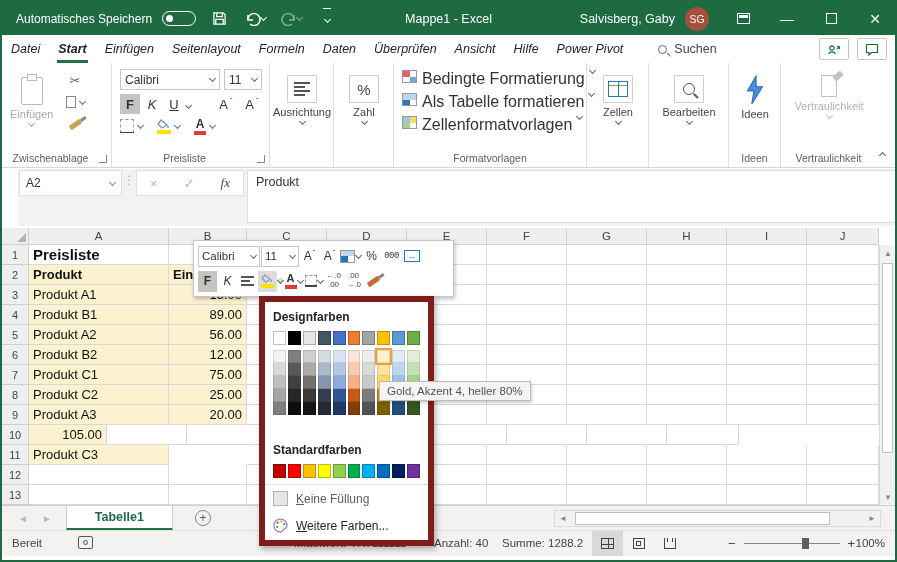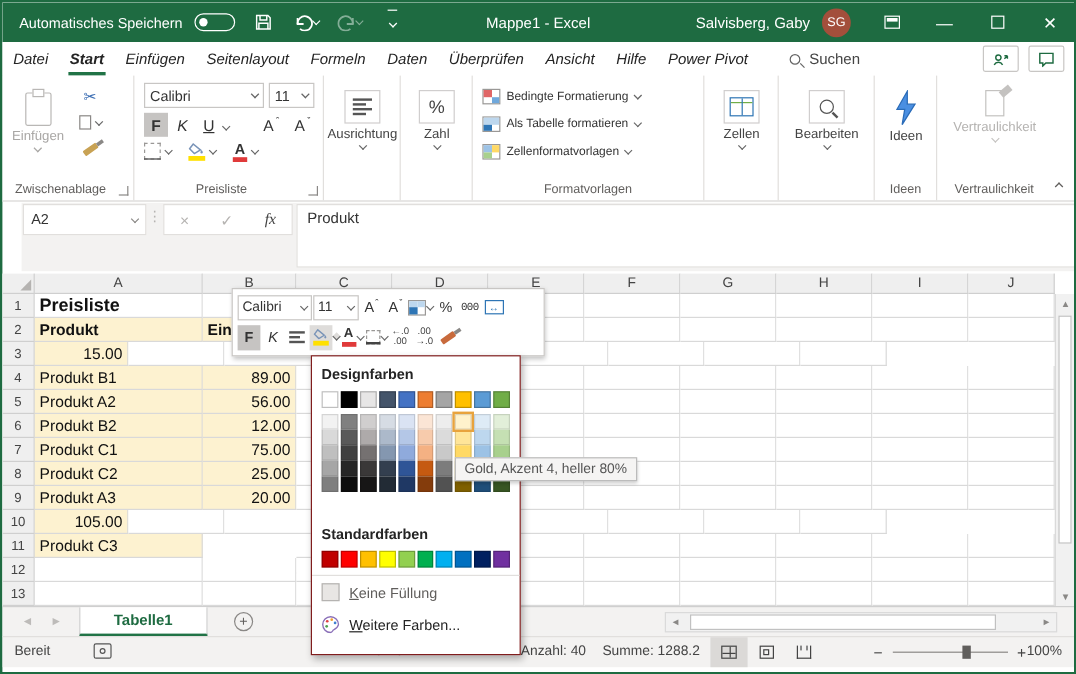--- a/index.html
+++ b/index.html
@@ -55,21 +55,21 @@
   .fillbar { display:flex; flex-direction:column; align-items:center; line-height:1; }
   .bar-y { width:14px; height:3.5px; background:#FFE000; margin-top:1px; }
   .bar-r { width:12px; height:3.5px; background:#E03A3A; margin-top:1px; }
   .borders-ic { width:14px; height:14px; border:1px dashed #9A9896; position:relative; }
   .borders-ic:before { content:""; position:absolute; left:-1px; right:-1px; bottom:-1px; height:1.6px; background:#444; }
   .alignlines { display:flex; flex-direction:column; gap:2.5px; width:16px; }
   .alignlines span { height:1.6px; background:#555; }
   .alignlines span:nth-child(2) { width:70%; }
   .alignlines span:nth-child(4) { width:70%; }
   .bigicon-frame { width:30px; height:28px; border:1px solid #D0CECE; display:flex; align-items:center; justify-content:center; background:#fff; }
-  .styles-item { display:flex; align-items:center; gap:5px; height:21px; font-size:10px; color:#333; white-space:nowrap; }
+  .styles-item { display:flex; gap:5px; height:21px; font-size:16px; color:#333; white-space:nowrap; }
   .cf-ic, .tbl-ic, .cs-ic { width:15px; height:13px; border:1px solid #9A9896; display:grid; grid-template-columns:1fr 1fr; grid-template-rows:1fr 1fr; }
   .cf-ic i:nth-child(1){ background:#E06666; } .cf-ic i:nth-child(4){ background:#6FA8DC; }
   .tbl-ic i:nth-child(1){ background:#BDD7EE; } .tbl-ic i:nth-child(2){ background:#BDD7EE; } .tbl-ic i:nth-child(3){ background:#2E75B5; }
   .cs-ic i:nth-child(1){ background:#9DC3E6; } .cs-ic i:nth-child(2){ background:#FFD965; } .cs-ic i:nth-child(3){ background:#A8D08D; }
   .cells-ic { width:20px; height:16px; border:1.4px solid #2E75B5; position:relative; }
   .cells-ic:before { content:""; position:absolute; left:0; right:0; top:3px; height:1.2px; background:#70AD47; }
   .cells-ic:after { content:""; position:absolute; top:0; bottom:0; left:9px; width:1.2px; background:#2E75B5; }
   .mag2 { width:12px; height:12px; border:1.6px solid #555; border-radius:50%; position:relative; }
   .mag2:after { content:""; position:absolute; width:6px; height:1.6px; background:#555; transform:rotate(45deg); left:9px; top:11px; }
   .gray-doc { width:16px; height:22px; border:1.5px solid #C4C2C0; position:relative; background:#fff; }
@@ -109,21 +109,21 @@
   .minitb { position:absolute; left:191px; top:238px; width:261px; height:57px; background:#fff; border:1px solid #C8C6C4; box-shadow:1px 2px 4px rgba(0,0,0,.25); z-index:10; padding:3px 4px; display:flex; flex-direction:column; justify-content:space-between; }
   .mrow { display:flex; align-items:center; gap:1px; height:24px; }
   .mfont { width:62px; height:21px; border:1px solid #C8C6C4; display:flex; align-items:center; justify-content:space-between; padding:0 3px; font-size:11.5px; }
   .msize { width:38px; height:21px; border:1px solid #C8C6C4; display:flex; align-items:center; justify-content:space-between; padding:0 3px; font-size:11.5px; }
   .mbtn { min-width:19px; height:21px; display:flex; align-items:center; justify-content:center; font-size:12px; color:#333; gap:1px; }
   .tiny { font-size:9px; letter-spacing:-.5px;font-family:Liberation Mono, monospace; }
   .merge-ic { width:16px; height:12px; border:1.3px solid #2E75B5; display:flex; align-items:center; justify-content:center; font-size:8px; color:#2E75B5; }
   .dec-ic { font-size:8px; line-height:1.1; text-align:center; color:#444; }
 
   
-  .dropdown { position:absolute; left:257px; top:294px; width:175px; height:250px; background:#fff; border:1px solid #7f1d1d; box-shadow:2px 3px 6px rgba(0,0,0,.3); z-index:11; padding:8px 8px 0; }
+  .dropdown { position:absolute; left:257px; top:294px; width:175px; height:250px; background:#fff; border:6px solid #7f1d1d; box-shadow:2px 3px 6px rgba(0,0,0,.3); z-index:11; padding:8px 8px 0; }
   .dd-h { font-weight:bold; font-size:12px; color:#242424; margin-bottom:7px; }
   .swrow { display:flex; gap:2px; margin-bottom:5px; }
   .sw { width:14px; height:14px; border:1px solid rgba(0,0,0,.25); }
   .varrow { display:flex; gap:2px; }
   .sw2 { width:14px; height:13px; border:1px solid rgba(0,0,0,.12); border-top:none; }
   .varrow:first-of-type .sw2 { border-top:1px solid rgba(0,0,0,.12); }
   .sw2.hl { outline:2px solid #E8A33D; outline-offset:0; position:relative; z-index:2; }
   .dd-sep { height:1px; background:#E1DFDD; margin:6px -8px 0; }
   .dd-item { display:flex; align-items:center; gap:8px; height:27px; font-size:12px; color:#242424; }
   .nofill-sw { width:15px; height:15px; background:#E8E6E4; border:1px solid #B5B3B1; }
@@ -475,20 +475,21 @@
           <div class="cell" style="width: 80px;"></div>
           <div class="cell" style="width: 80px;"></div>
           <div class="cell" style="width: 80px;"></div>
           <div class="cell" style="width: 80px;"></div>
           <div class="cell" style="width: 80px;"></div>
           <div class="cell" style="width: 80px;"></div>
           <div class="cell" style="width: 72px;"></div>
         </div>
         <div class="grow">
           <div class="row-h">3</div>
+          <div class="cell fill" style="width: 140px;">Produkt A1</div>
           <div class="cell fill num" style="width: 78px;">15.00</div>
           <div class="cell" style="width: 80px;"></div>
           <div class="cell" style="width: 80px;"></div>
           <div class="cell" style="width: 80px;"></div>
           <div class="cell" style="width: 80px;"></div>
           <div class="cell" style="width: 80px;"></div>
           <div class="cell" style="width: 80px;"></div>
           <div class="cell" style="width: 80px;"></div>
           <div class="cell" style="width: 72px;"></div>
         </div>

